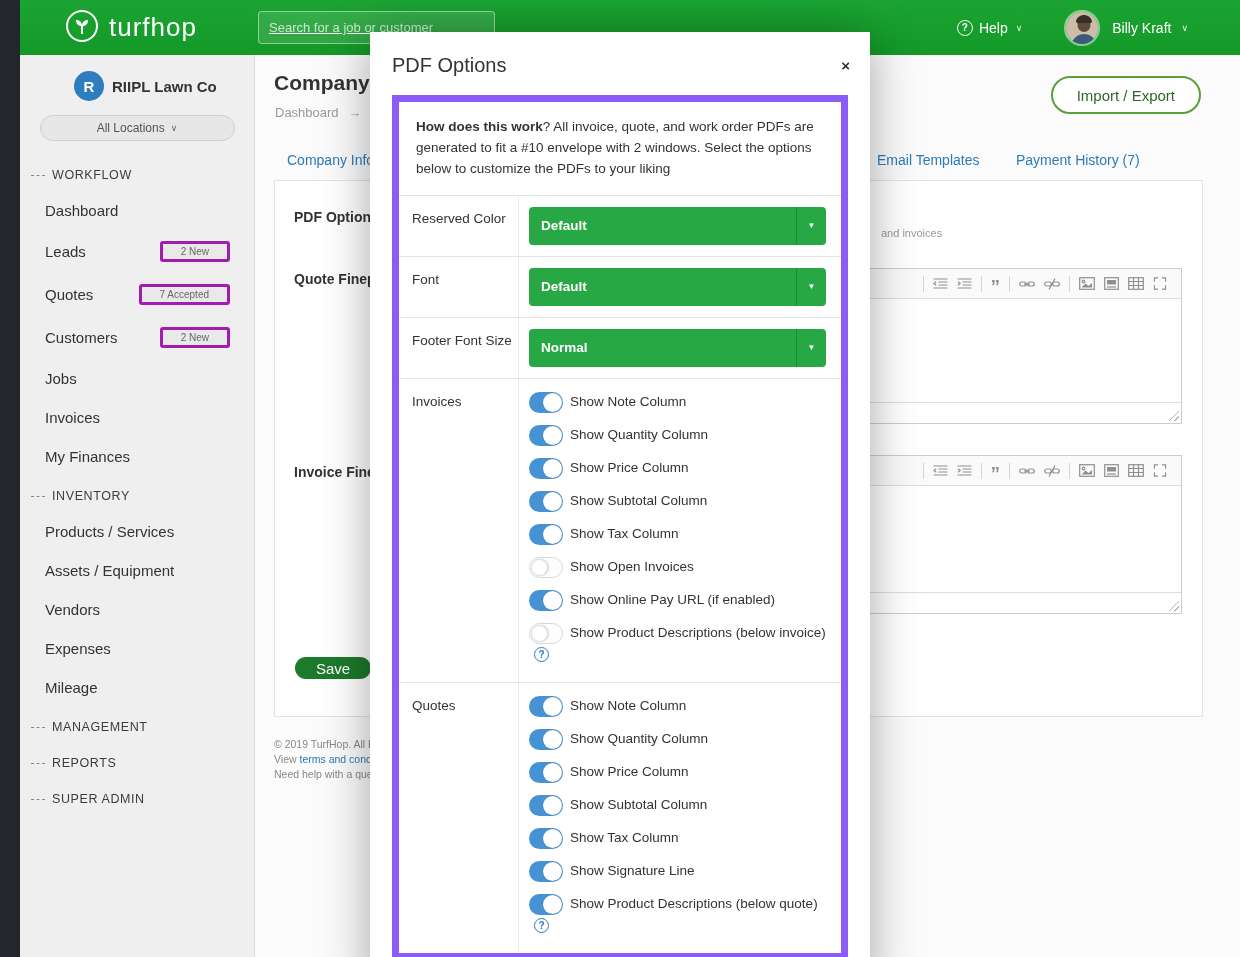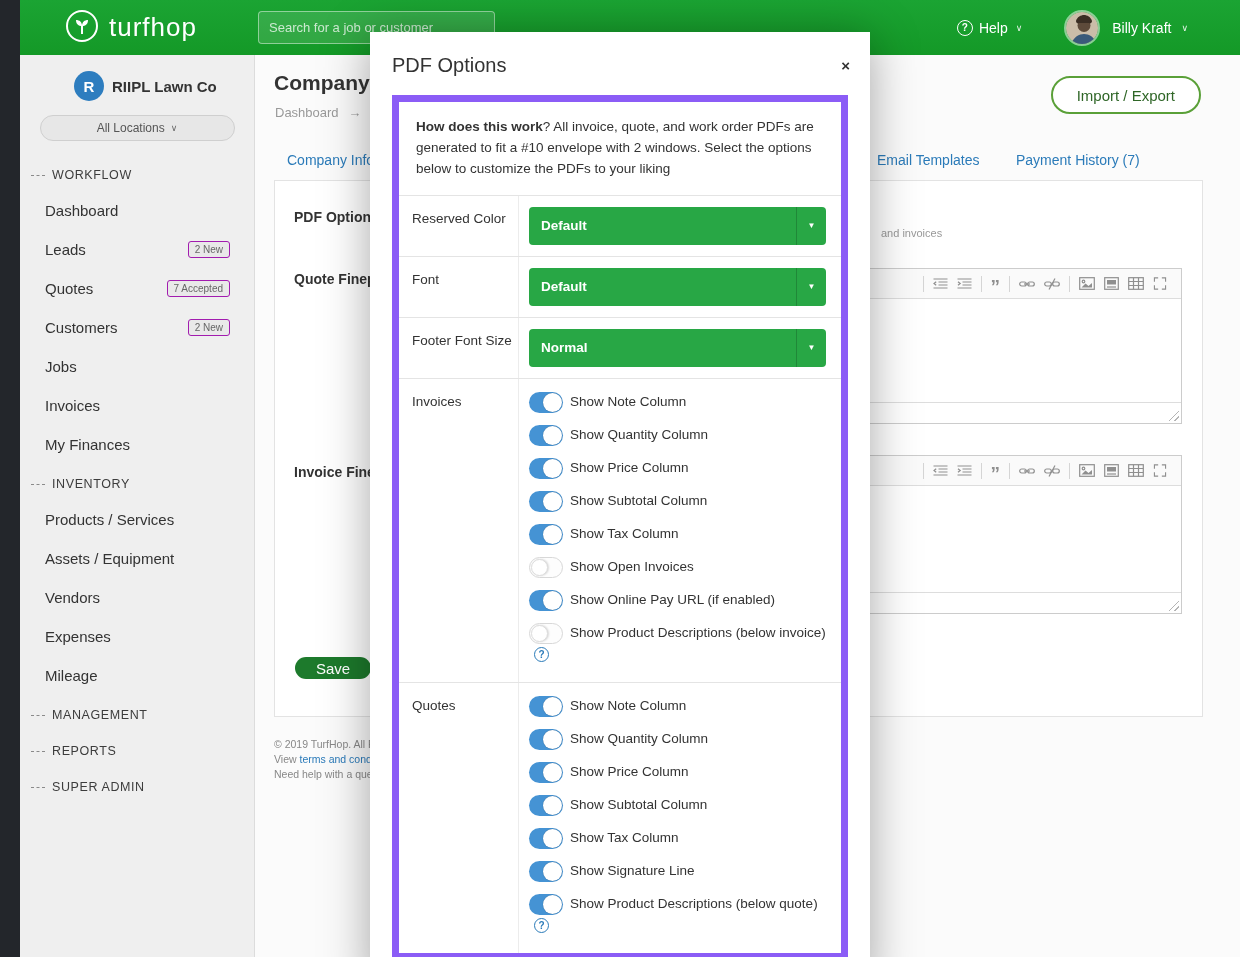--- a/index.html
+++ b/index.html
@@ -12,21 +12,21 @@
   .app { position:absolute; left:20px; top:0; right:0; bottom:0; }
 
   
   .navbar { position:absolute; left:0; right:0; top:0; height:55px;
     background:linear-gradient(#1ba433,#149927); z-index:5; }
   .brand { position:absolute; left:45px; top:0; height:55px; display:flex; align-items:center; gap:10px; }
   .brand-text { color:#fff; font-size:26px; letter-spacing:1px; font-weight:400; }
   .nav-search { position:absolute; left:238px; top:11px; width:237px; height:33px;
     background:rgba(255,255,255,0.12); border:1px solid rgba(255,255,255,0.45);
     border-radius:4px; color:#fff; font-size:13px; padding:0 10px; outline:none;
-    font-family:"Liberation Sans", sans-serif; }
+    font-family:"Liberation Sans", sans-serif;text-decoration:underline; }
   .nav-search::placeholder { color:rgba(255,255,255,0.75); }
   .nav-right { position:absolute; right:0; top:0; height:55px; display:flex; align-items:center; padding-right:52px; color:#fff; }
   .help-group { display:flex; align-items:center; gap:6px; margin-right:42px; font-size:14px; }
   .q-circle { display:inline-flex; width:16px; height:16px; border:1.5px solid #fff; border-radius:50%;
     align-items:center; justify-content:center; font-size:10px; font-weight:bold; }
   .nav-caret { font-size:9px; opacity:0.9; margin-left:2px; }
   .avatar { width:36px; height:36px; border-radius:50%; overflow:hidden; border:2px solid rgba(255,255,255,0.5); margin-right:12px; }
   .user-name { font-size:14px; margin-right:8px; }
 
   
@@ -37,22 +37,22 @@
     display:flex; align-items:center; justify-content:center; font-weight:bold; font-size:15px; flex:0 0 30px; }
   .company-name { font-size:15px; font-weight:bold; color:#333; }
   .location-pill { margin:4px auto 14px auto; width:195px; height:26px; border:1px solid #cfcfcf; border-radius:14px;
     background:#e7e7e7; color:#555; font-size:12px; display:flex; align-items:center; justify-content:center; gap:6px; }
   .loc-caret { font-size:9px; color:#666; }
   .side-header { display:flex; align-items:center; gap:7px; padding:13px 0 9px 11px;
     color:#3c3c3c; font-size:12.5px; font-weight:normal; letter-spacing:0.6px; }
   .dash { width:14px; border-top:1px dashed #8a8a8a; }
   .side-item { display:flex; align-items:center; justify-content:space-between;
     padding:11px 24px 11px 25px; font-size:15px; color:#333; cursor:pointer; }
-  .side-badge { background:#e9e9e9; border:1px solid #a21caf; border-radius:3px;
-    font-size:10px; color:#666; padding:2px 6px; white-space:nowrap; }
+  .side-badge { background:#e9e9e9; border:3px solid #a21caf; border-radius:3px;
+    font-size:10px; color:#666; padding:2px 18px; white-space:nowrap; }
 
   
   .main { position:absolute; left:235px; top:55px; right:0; bottom:0; background:#fbfbfb; }
   .page-title { position:absolute; left:19px; top:16px; font-size:21px; font-weight:bold; color:#333; }
   .breadcrumb { position:absolute; left:20px; top:50px; font-size:13px; color:#999; }
   .breadcrumb .sep { margin:0 6px; color:#999; }
   .import-export { position:absolute; right:39px; top:21px; height:38px; padding:0 24px;
     border:2px solid #5aa038; border-radius:20px; background:#fff; color:#2f6627;
     font-size:15px; display:flex; align-items:center; cursor:pointer; }
   .tab { position:absolute; top:97px; font-size:14px; color:#2b7bb9; cursor:pointer; white-space:nowrap; }

